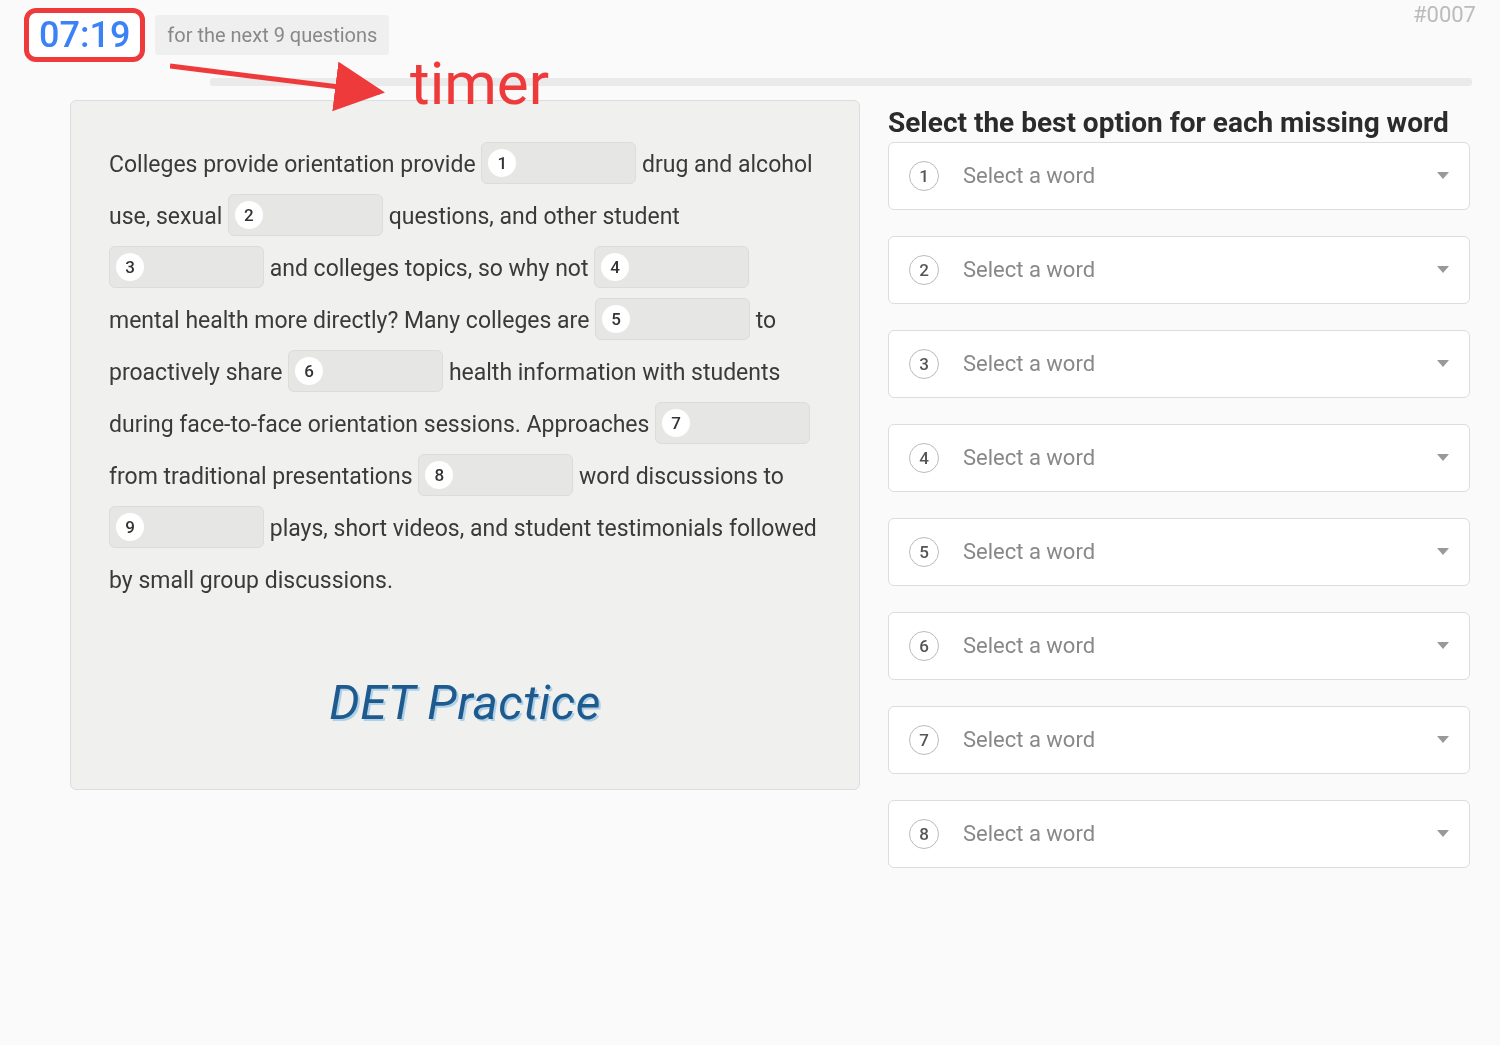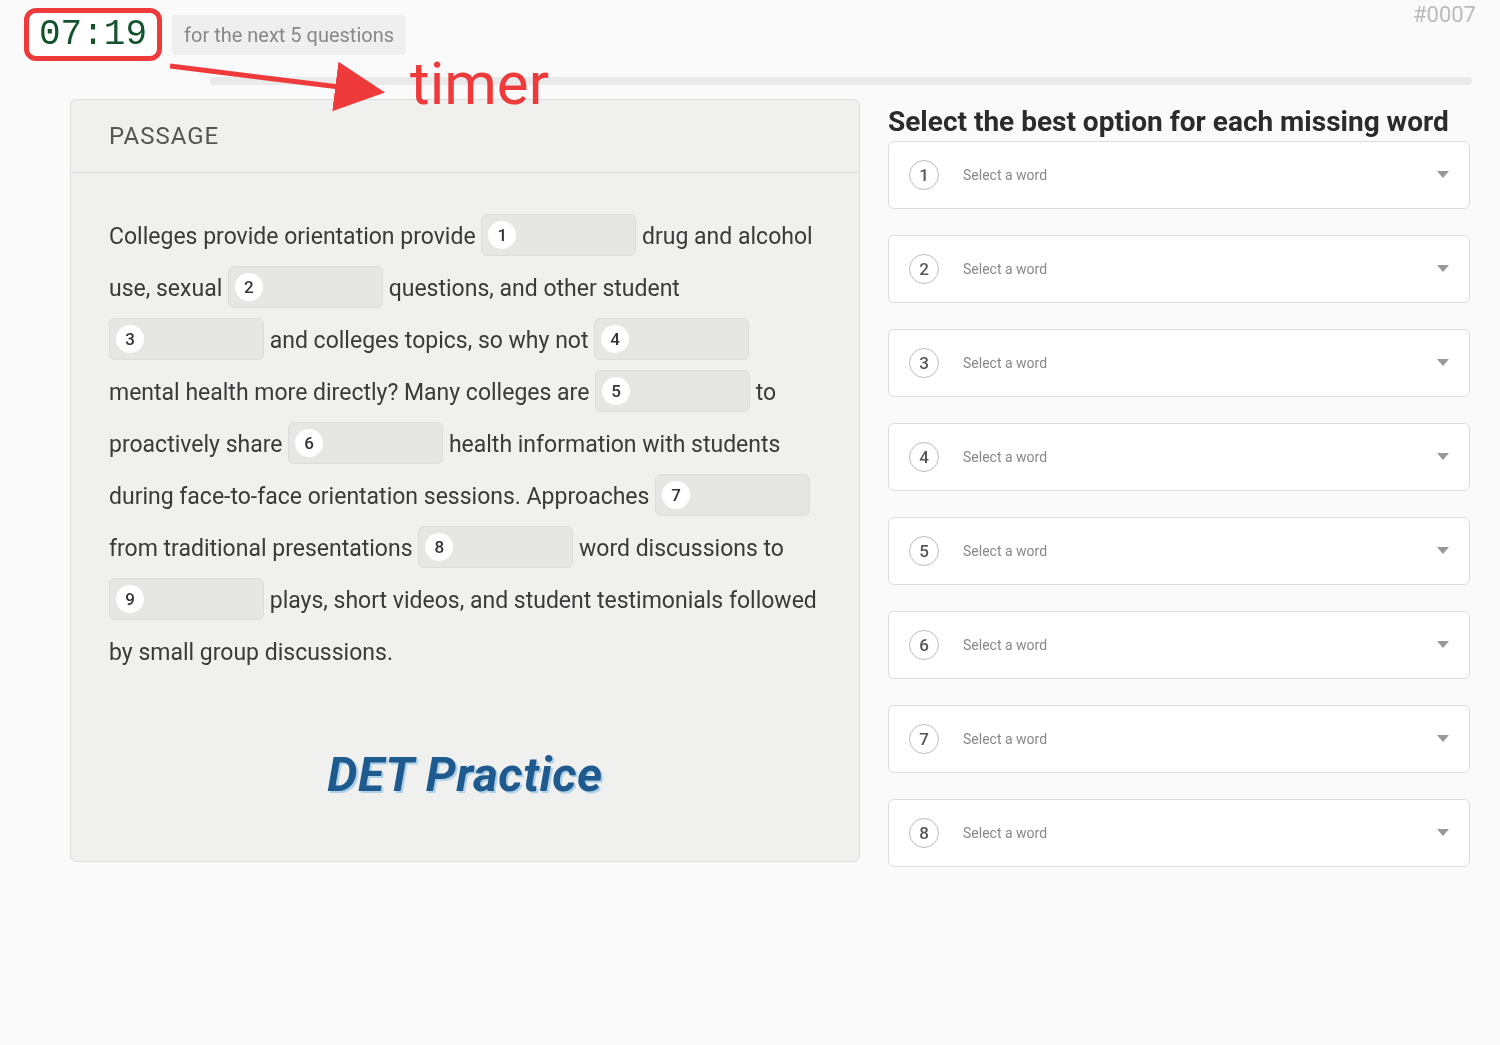--- a/index.html
+++ b/index.html
@@ -15,23 +15,22 @@
       align-items: center;
       padding: 8px 24px 16px 24px;
       gap: 10px;
     }
     .timer-box {
       border: 5px solid #ee3a3a;
       border-radius: 12px;
       padding: 1px 10px;
       font-size: 36px;
       font-weight: 500;
-      color: #14532d;
+      color: #3b82f6;
       background: #fff;
-      font-family: Liberation Mono, monospace;
     }
     .timer-note {
       background: #efefef;
       color: #888;
       padding: 8px 12px;
       border-radius: 4px;
       font-size: 20px;
     }
     .question-id {
       position: absolute;
@@ -106,21 +105,21 @@
       height: 28px;
       border-radius: 50%;
       background: #fff;
       font-size: 17px;
       font-weight: 500;
       color: #333;
     }
     .brand {
       text-align: center;
       font-size: 48px;
-      font-weight: 700;
+      font-weight: 400;
       color: #1f5a8f;
       margin-top: 70px;
       letter-spacing: 0.5px;
       font-style: italic;
       text-shadow: 2px 2px 0px #aed1e8;
     }
     .right-panel {
       flex: 1;
       padding-top: 4px;
     }
@@ -148,55 +147,54 @@
       height: 30px;
       border-radius: 50%;
       border: 1.5px solid #bbb;
       font-size: 17px;
       color: #555;
       font-weight: 500;
       margin-right: 24px;
     }
     .dd-label {
       color: #888;
-      font-size: 14px;
+      font-size: 22px;
       flex: 1;
     }
     .chevron {
       width: 0;
       height: 0;
       border-left: 6px solid transparent;
       border-right: 6px solid transparent;
       border-top: 7px solid #999;
     }
   </style>
 </head>
 <body>
 
 <div class="top-bar">
   <div class="timer-box">07:19</div>
-  <div class="timer-note">for the next 5 questions</div>
+  <div class="timer-note">for the next 9 questions</div>
 </div>
 <div class="question-id">#0007</div>
 
 <svg class="annot-arrow" width="230" height="60">
   <defs>
     <marker id="ah" markerWidth="12" markerHeight="12" refX="9" refY="5" orient="auto">
       <path d="M0,0 L10,5 L0,10 Z" fill="#ee3a3a"></path>
     </marker>
   </defs>
   <line x1="0" y1="8" x2="210" y2="34" stroke="#ee3a3a" stroke-width="5" marker-end="url(#ah)"></line>
 </svg>
 <div class="annot-label">timer</div>
 
 <div class="divider"></div>
 
 <div class="content">
   <div class="passage-panel">
-    <div class="passage-header">PASSAGE</div>
     <div class="passage-body">
       <span>Colleges provide orientation provide </span>
       <span class="blank">
           <span class="blank-num">1</span>
         </span>
       <span> drug and alcohol use, sexual </span>
       <span class="blank">
           <span class="blank-num">2</span>
         </span>
       <span> questions, and other student </span>

